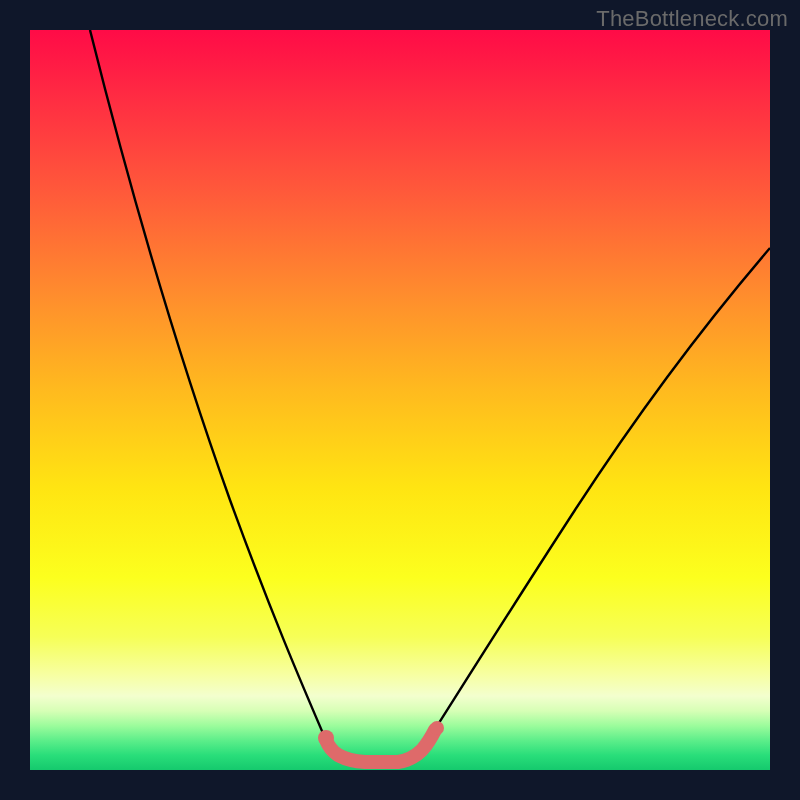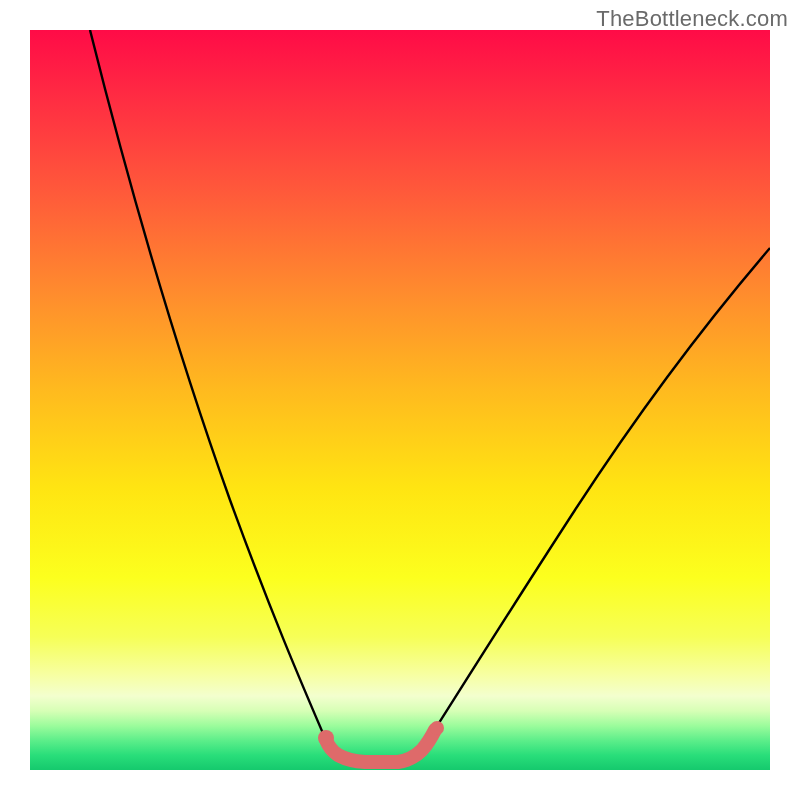--- a/index.html
+++ b/index.html
@@ -8,21 +8,21 @@
     width: 800px;
     height: 800px;
     overflow: hidden;
     background: #000;
     font-family: Arial, Helvetica, sans-serif;
   }
   .frame {
     position: relative;
     width: 800px;
     height: 800px;
-    background: #ffffff;
+    background: #0f172a;
   }
   .plot {
     position: absolute;
     left: 30px;
     top: 30px;
     width: 740px;
     height: 740px;
     
     background: linear-gradient(
       to bottom,

